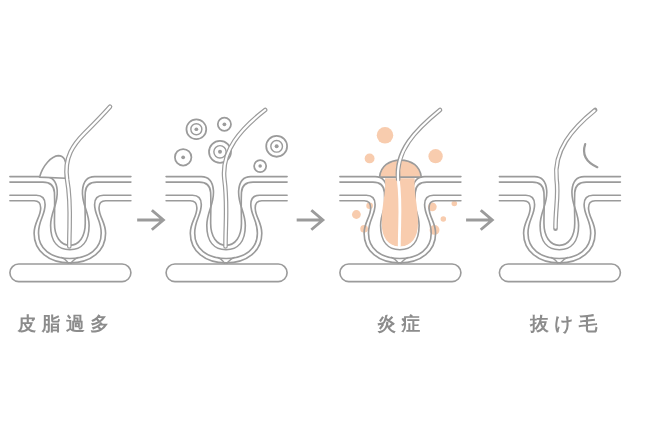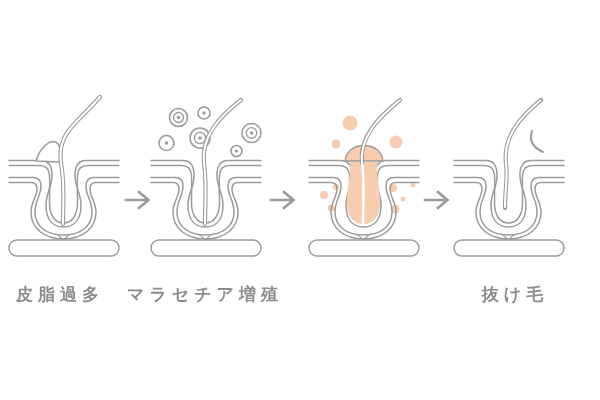--- a/index.html
+++ b/index.html
@@ -166,16 +166,16 @@
         <path class="arrow-stroke" d="M 2,11 H 22 M 15,3 L 24.5,11 L 15,19"></path>
       </svg>
   </div>
   <div class="arrow" style="left:423px">
     <svg viewBox="0 0 32 22">
         <path class="arrow-stroke" d="M 2,11 H 22 M 15,3 L 24.5,11 L 15,19"></path>
       </svg>
   </div>
 
   <div class="stage-label" style="left:-40px">皮脂過多</div>
-  <div class="stage-label" style="left:105px">マラセチア増殖</div>
+  <div class="stage-label" style="left:265px">炎症</div>
   <div class="stage-label" style="left:415px">抜け毛</div>
 
 </div>
 
 </body></html>

